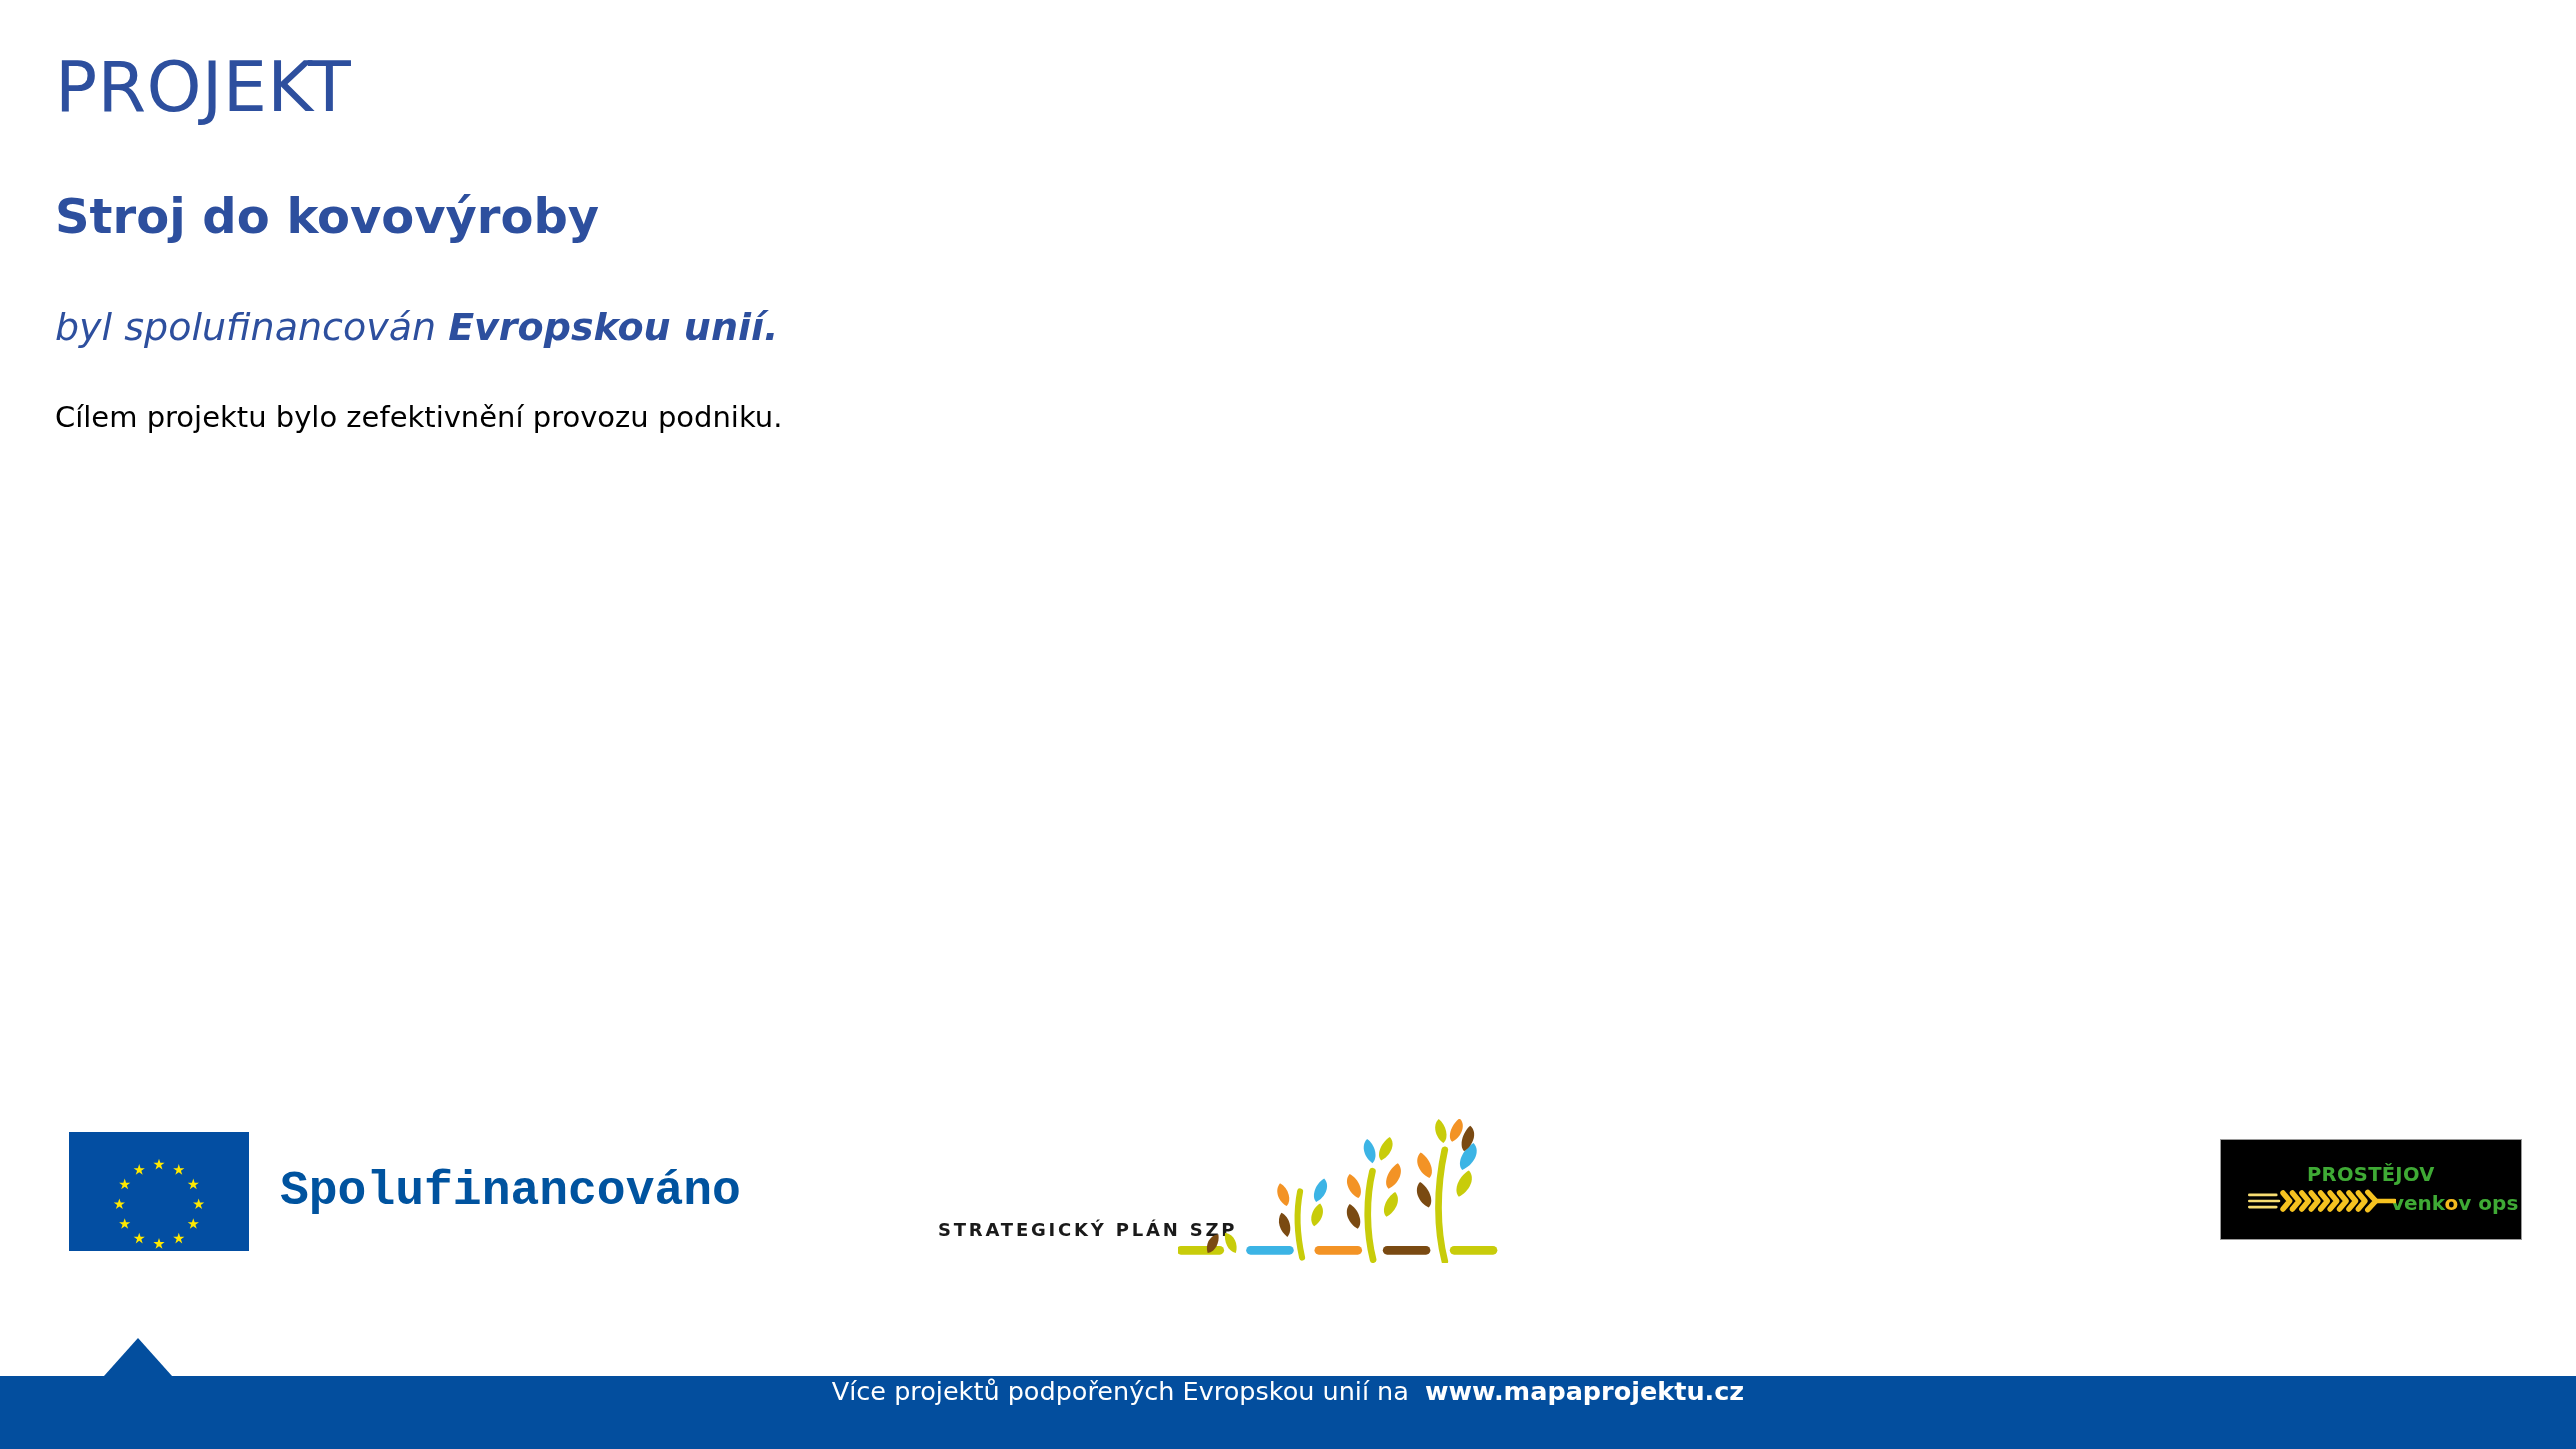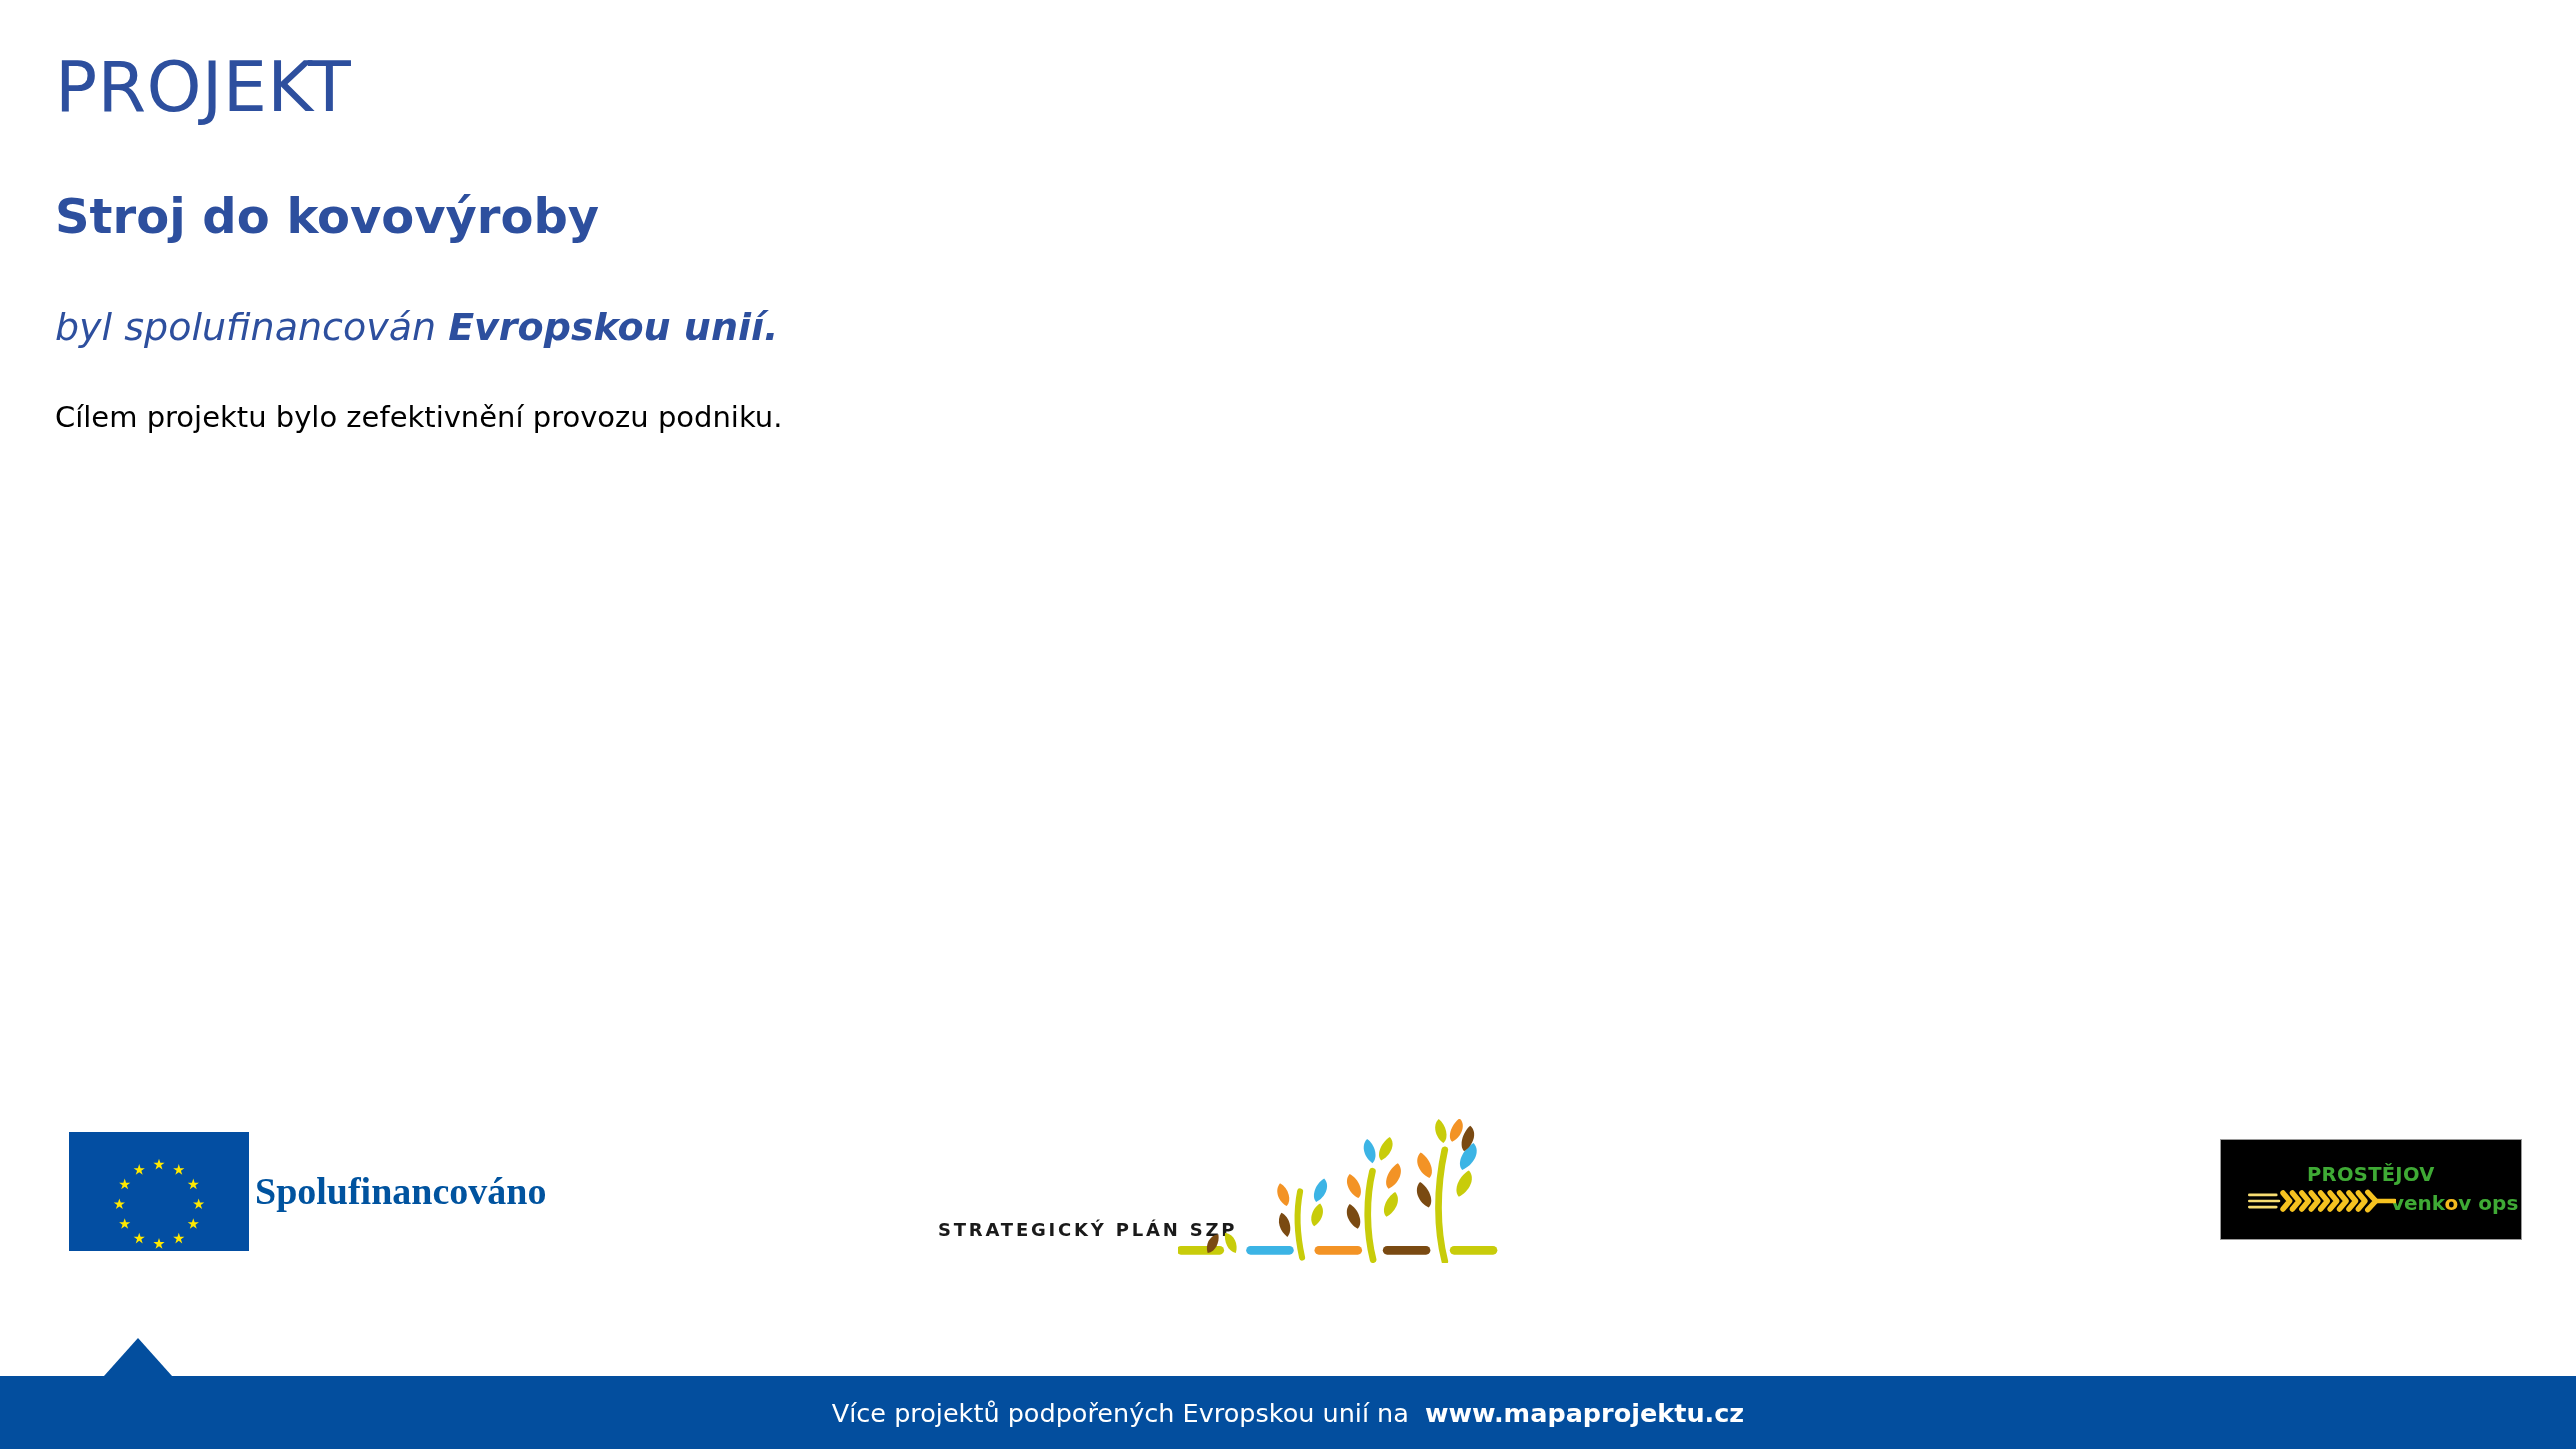--- a/index.html
+++ b/index.html
@@ -95,23 +95,23 @@
     align-items: center;
   }
   .eu-flag {
     position: relative;
     width: 180px;
     height: 119px;
     background: #034ea2;
     flex: none;
   }
   .eu-wordmark {
-    margin-left: 6px;
-    font-family: Liberation Serif, serif;
-    font-size: 38px;
+    margin-left: 31px;
+    font-family: Liberation Mono, monospace;
+    font-size: 48px;
     font-weight: 700;
     color: #00539f;
     line-height: 1.12;
     white-space: nowrap;
   }
 
   
   .szp-logo {
     position: absolute;
     left: 938px;
@@ -205,21 +205,20 @@
     border-right: 34px solid transparent;
     border-bottom: 38px solid #034e9e;
   }
   .bar-text {
     position: absolute;
     left: 0;
     top: 0;
     width: 2576px;
     height: 73px;
     display: flex;
-    align-items: center;
     justify-content: center;
     font-family: "DejaVu Sans", sans-serif;
     font-size: 25.5px;
     font-weight: 400;
     color: #ffffff;
     white-space: nowrap;
   }
   .bar-text .url {
     font-weight: 700;
     margin-left: 16px;

